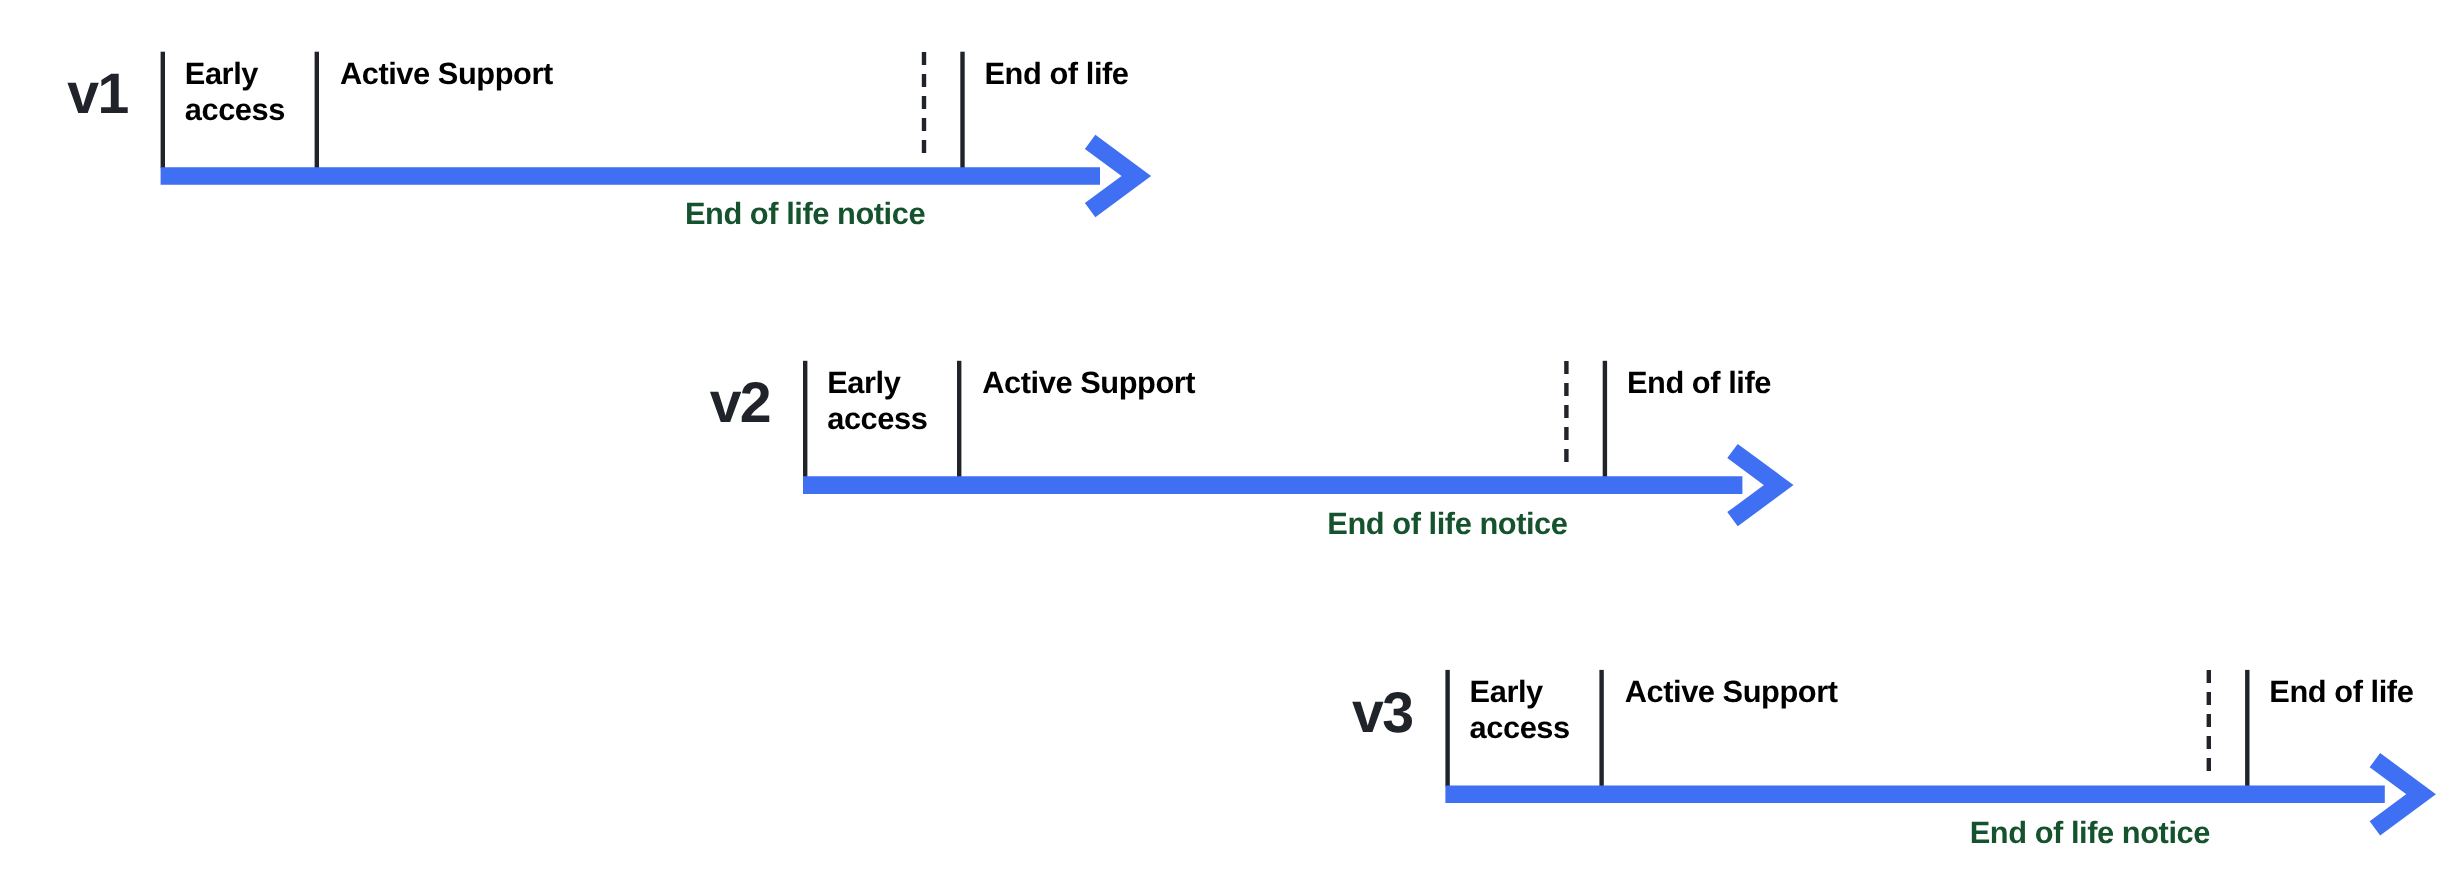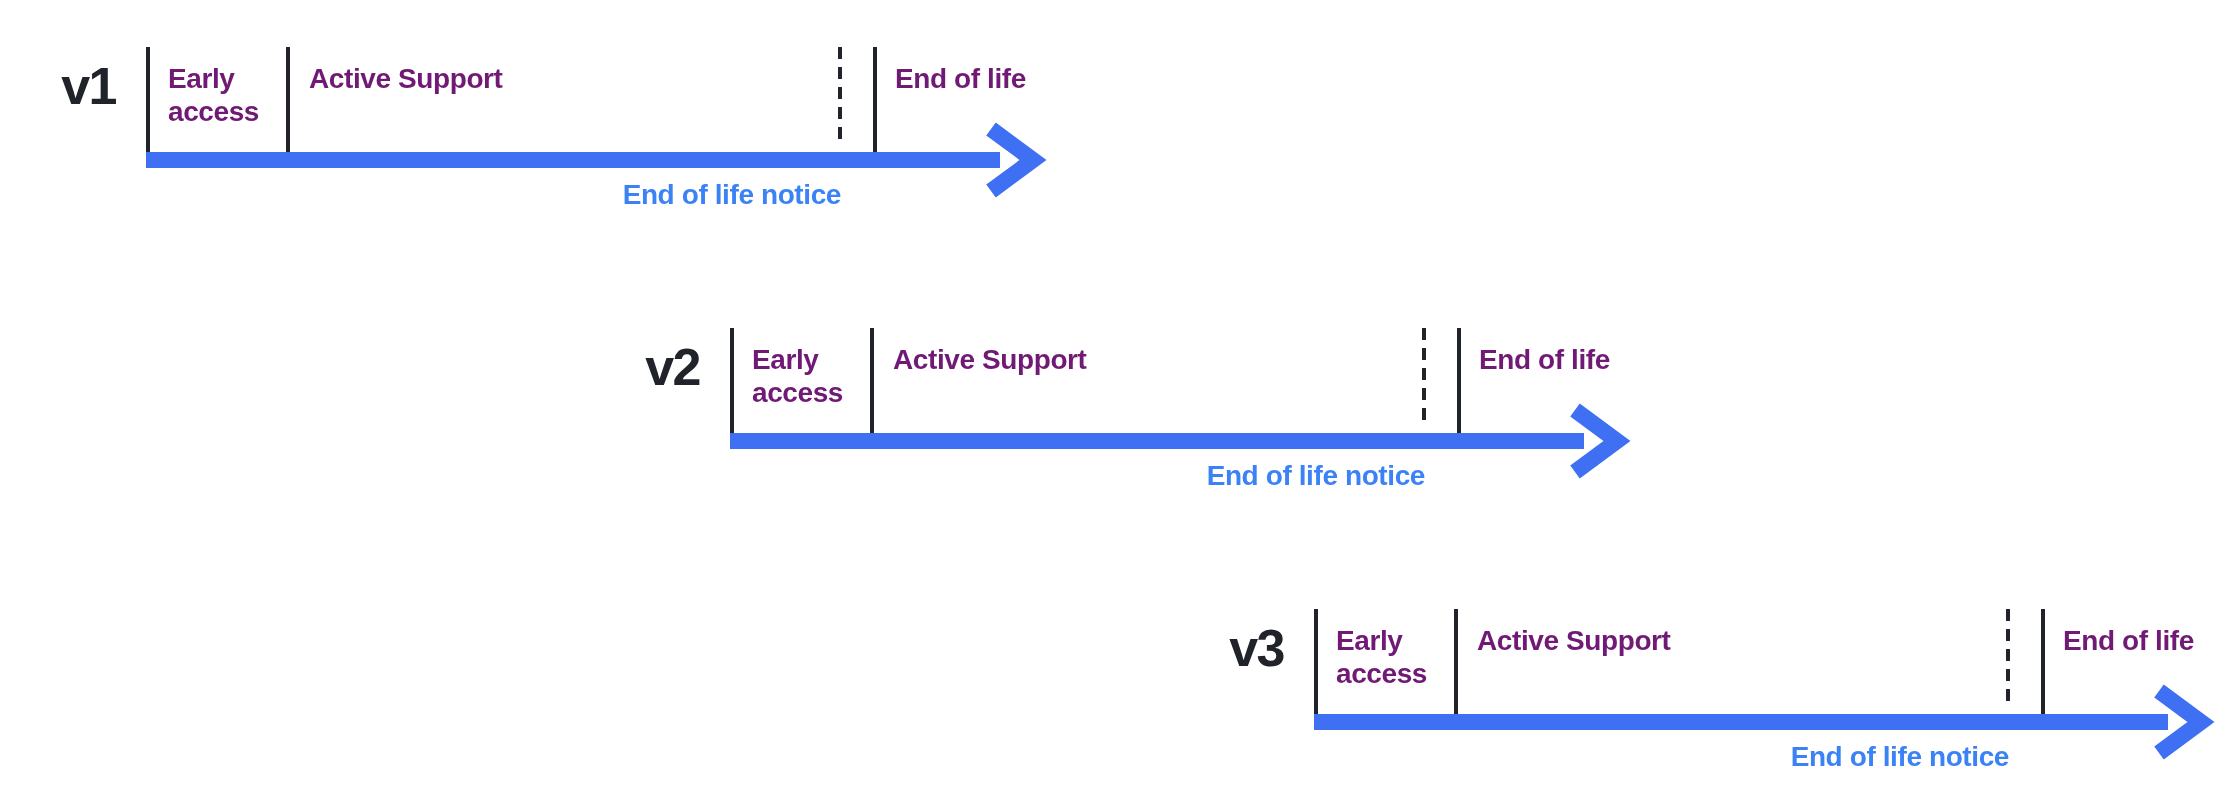--- a/index.html
+++ b/index.html
@@ -34,33 +34,33 @@
   .tick.t2 { left: 138px; }
   .tick.t3 { left: 725px; }
 
   .dashed {
     position: absolute; top: 0; left: 690px; width: 4px; height: 99px;
     background: repeating-linear-gradient(
       to bottom, #20242a 0 12px, transparent 12px 20px);
   }
 
   .plabel {
-    position: absolute; top: 16px;
+    position: absolute; top: 4px;
     font-size: 28px; font-weight: 700; line-height: 1.17;
-    letter-spacing: -0.4px; color: #701a75;
+    letter-spacing: -0.4px; color: #000000;
   }
   .plabel.early  { left: 20px;  width: 118px; }
   .plabel.active { left: 161px; width: 430px; white-space: nowrap; }
   .plabel.eol    { left: 747px; width: 280px; white-space: nowrap; }
 
   .notice {
     position: absolute; top: 133px; left: 388px; width: 305px;
     text-align: right;
     font-size: 28px; font-weight: 700; line-height: 1.1;
-    letter-spacing: -0.4px; color: #3b82f6;
+    letter-spacing: -0.4px; color: #14532d;
     white-space: nowrap;
   }
 
   .arrow {
     position: absolute; left: -2px; top: 76px;
     overflow: visible; display: block;
   }
 </style>
 </head>
 <body>

